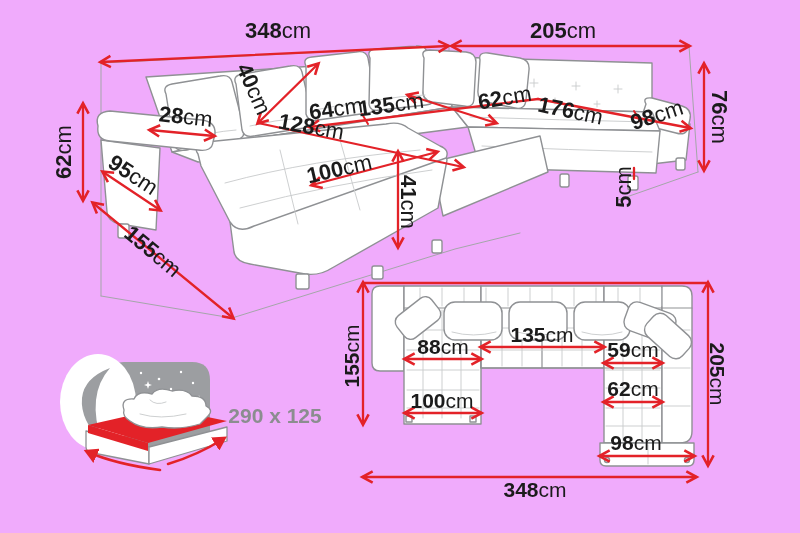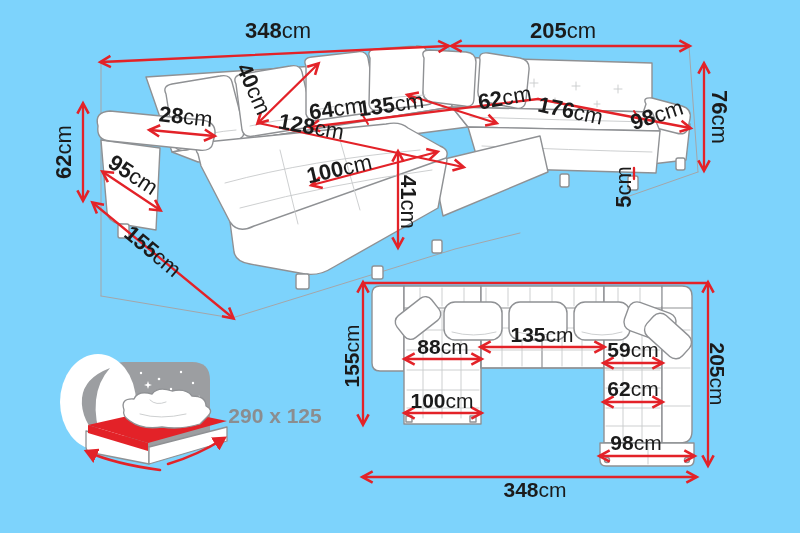--- a/index.html
+++ b/index.html
@@ -1,16 +1,16 @@
 <!DOCTYPE html>
 <html><head>
 <meta charset="utf-8">
 <style>
   html,body{margin:0;padding:0;background:#ffffff;}
-  .stage{position:relative;width:800px;height:533px;background:#7dd3fc;overflow:hidden;
+  .stage{position:relative;width:800px;height:533px;background:#f0abfc;overflow:hidden;
          font-family:"Liberation Sans",sans-serif;}
   svg{position:absolute;inset:0;}
   
   .o   {fill:#ffffff;stroke:#8f9194;stroke-width:1.4;stroke-linejoin:round;stroke-linecap:round;}
   .ln  {fill:none;stroke:#8f9194;stroke-width:1.2;stroke-linecap:round;}
   .thin{fill:none;stroke:#a4a6a9;stroke-width:1;stroke-linecap:round;}
   .tuft{fill:none;stroke:#c7c9cb;stroke-width:0.9;stroke-linecap:round;}
   
   .dim {fill:none;stroke:#e32228;stroke-width:2.3;stroke-linecap:round;}
   .dimt{fill:none;stroke:#e32228;stroke-width:2;stroke-linecap:round;}

